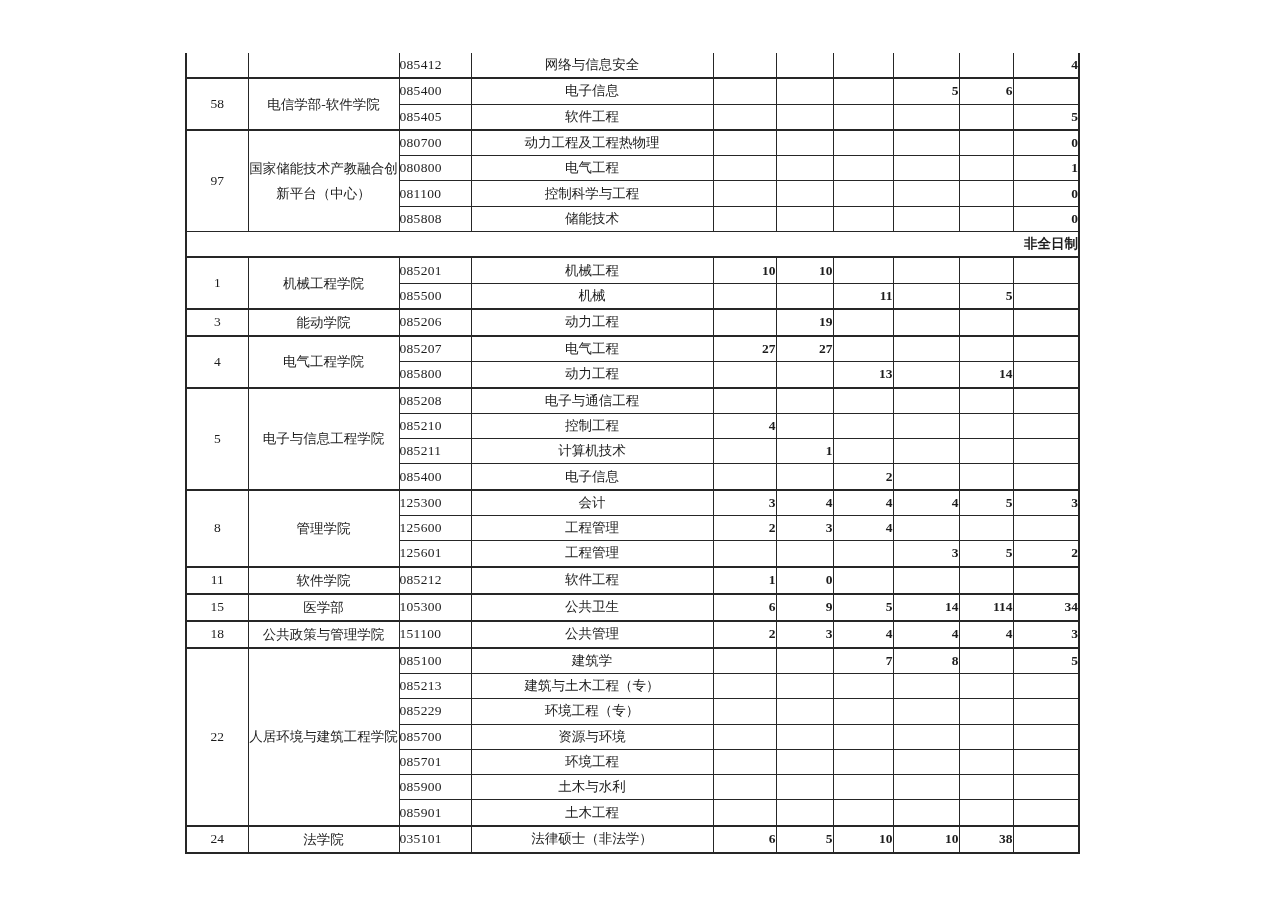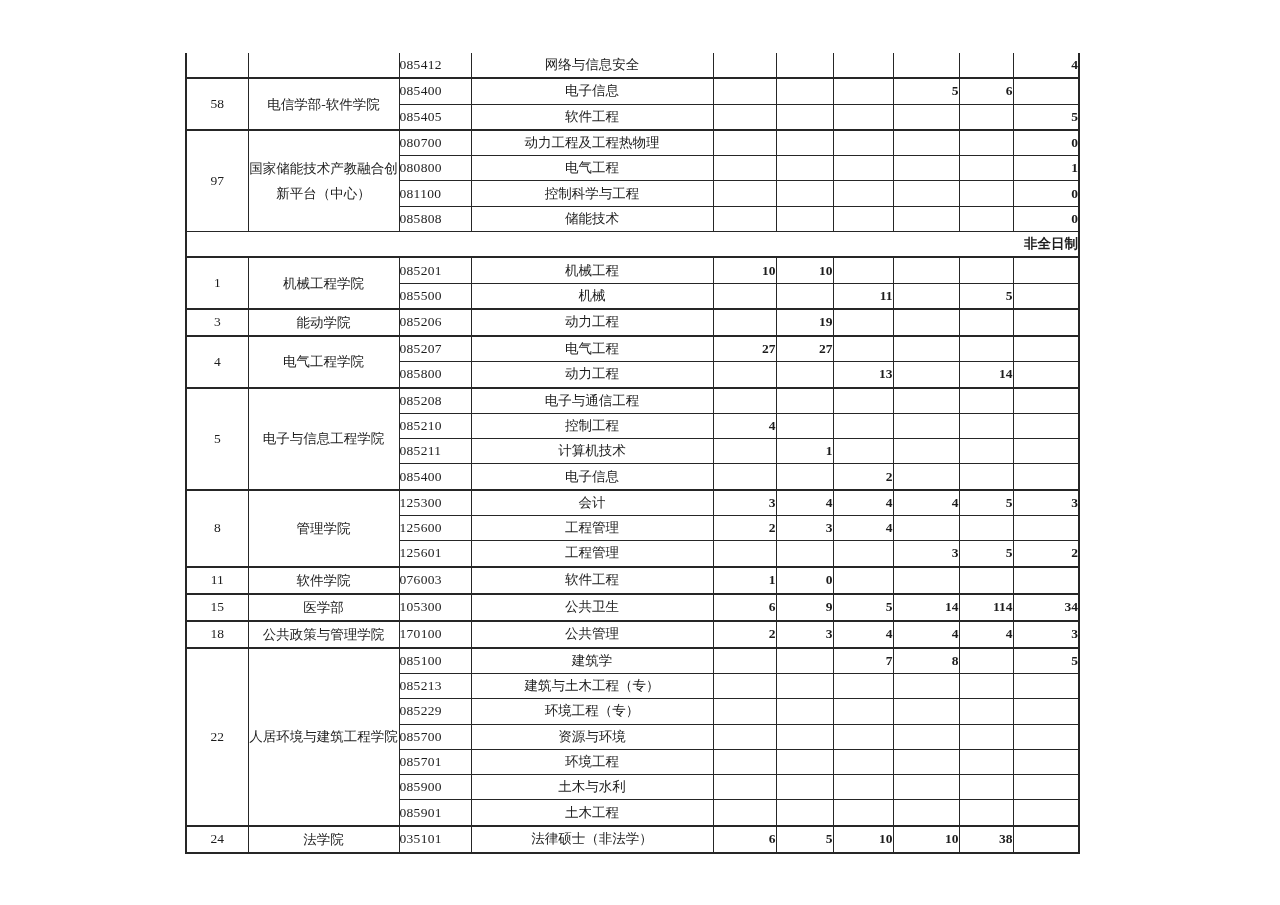--- a/index.html
+++ b/index.html
@@ -271,21 +271,21 @@
           <td class="val-cell"></td>
           <td class="val-cell"></td>
           <td class="val-cell"></td>
           <td class="val-cell">3</td>
           <td class="val-cell">5</td>
           <td class="val-cell">2</td>
         </tr>
         <tr class="group-start">
           <td class="no-cell">11</td>
           <td class="college-cell">软件学院</td>
-          <td class="code-cell">076003</td>
+          <td class="code-cell">085212</td>
           <td class="prog-cell">软件工程</td>
           <td class="val-cell">1</td>
           <td class="val-cell">0</td>
           <td class="val-cell"></td>
           <td class="val-cell"></td>
           <td class="val-cell"></td>
           <td class="val-cell"></td>
         </tr>
         <tr class="group-start">
           <td class="no-cell">15</td>
@@ -295,21 +295,21 @@
           <td class="val-cell">6</td>
           <td class="val-cell">9</td>
           <td class="val-cell">5</td>
           <td class="val-cell">14</td>
           <td class="val-cell">114</td>
           <td class="val-cell">34</td>
         </tr>
         <tr class="group-start">
           <td class="no-cell">18</td>
           <td class="college-cell">公共政策与管理学院</td>
-          <td class="code-cell">170100</td>
+          <td class="code-cell">151100</td>
           <td class="prog-cell">公共管理</td>
           <td class="val-cell">2</td>
           <td class="val-cell">3</td>
           <td class="val-cell">4</td>
           <td class="val-cell">4</td>
           <td class="val-cell">4</td>
           <td class="val-cell">3</td>
         </tr>
         <tr class="group-start">
           <td class="no-cell" rowspan="7">22</td>

